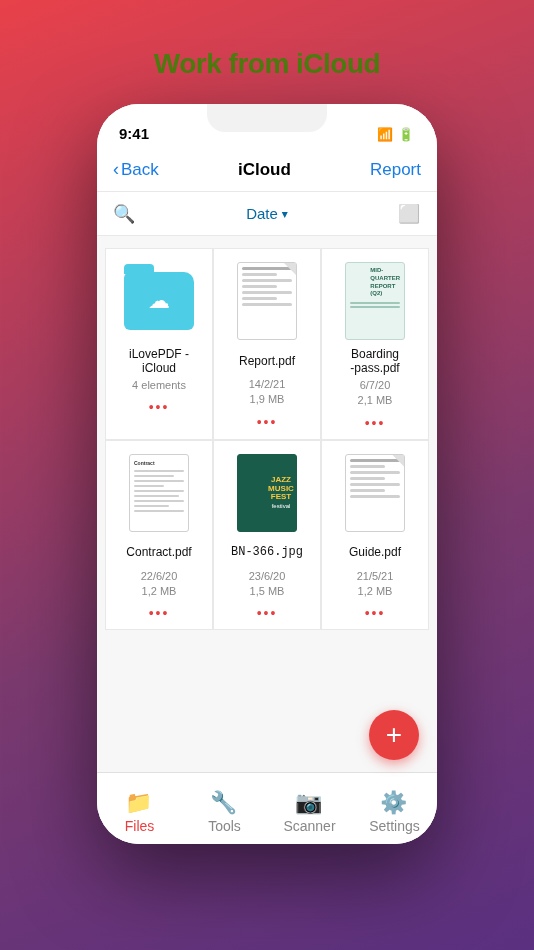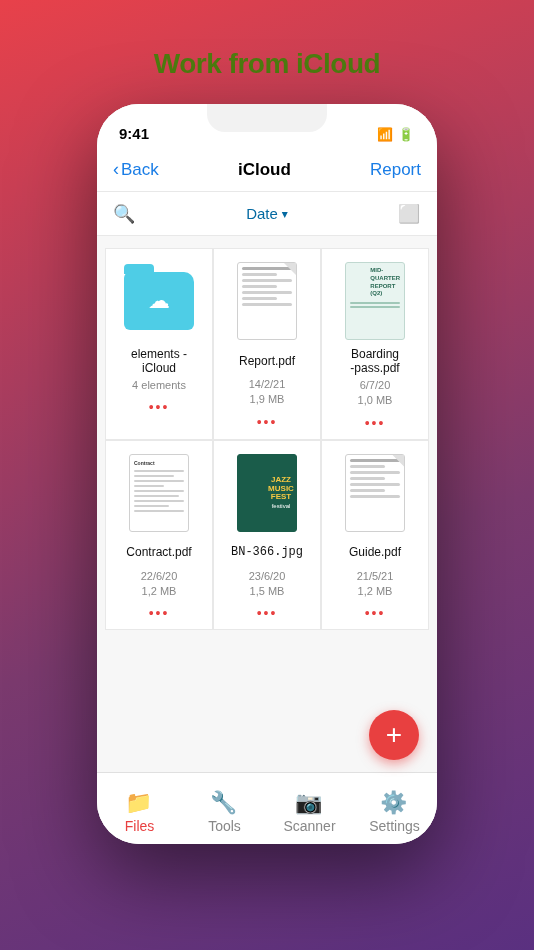--- a/index.html
+++ b/index.html
@@ -379,21 +379,21 @@
   <div class="file-grid">
 
     <div class="grid-row">
 
       <div class="file-item">
         <div class="file-thumb">
           <div class="folder-icon">
             <span class="folder-cloud">☁</span>
           </div>
         </div>
-        <div class="file-name" style="white-space:pre-line;">elements -
+        <div class="file-name" style="white-space:pre-line;">iLovePDF -
 iCloud</div>
         <div class="file-info">4 elements</div>
         <div class="file-more">•••</div>
       </div>
 
       <div class="file-item">
         <div class="file-thumb">
           <div class="pdf-thumb">
             <div class="pdf-line dark"></div>
             <div class="pdf-line short"></div>
@@ -417,21 +417,21 @@
           <div class="boarding-thumb">
             <span>MID-<br>QUARTER<br>REPORT<br>(Q2)</span>
             <div style="margin-top:4px;width:100%;height:2px;background:#a0c8b8;border-radius:1px;"></div>
             <div style="margin-top:2px;width:100%;height:2px;background:#a0c8b8;border-radius:1px;"></div>
           </div>
         </div>
         <div class="file-name" style="white-space:pre-line;">Boarding
 -pass.pdf</div>
         <div class="file-info">
           <span>6/7/20</span><br>
-          <span>1,0 MB</span>
+          <span>2,1 MB</span>
         </div>
         <div class="file-more">•••</div>
       </div>
     </div>
 
     <div class="grid-row">
 
       <div class="file-item">
         <div class="file-thumb">
           <div class="contract-thumb">

